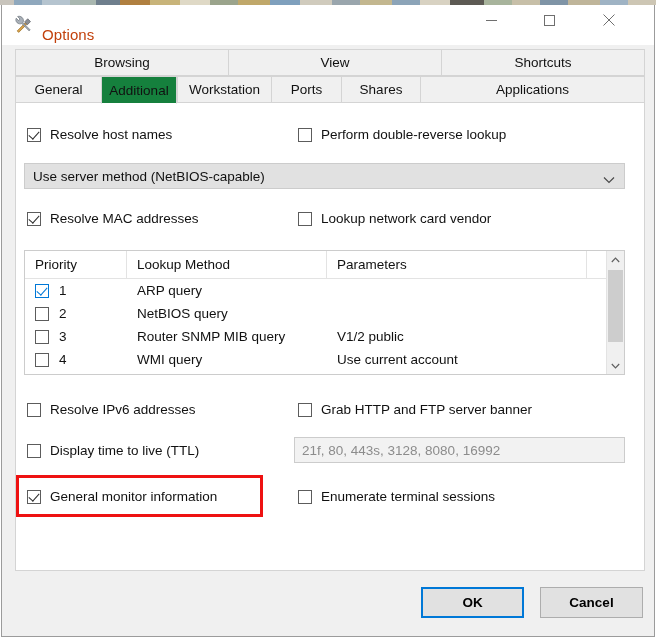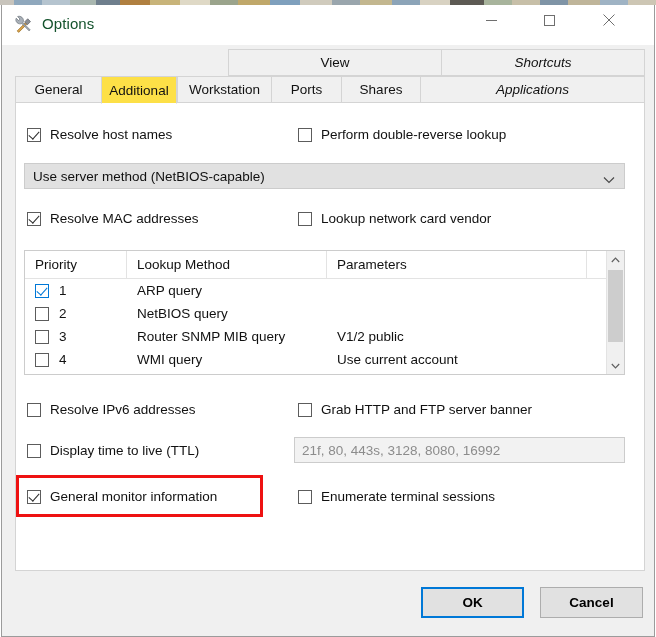--- a/index.html
+++ b/index.html
@@ -52,23 +52,23 @@
     background: #ffffff;
     border-bottom: 1px solid #ffffff;
   }
   #app-icon {
     position: absolute;
     left: 12px; top: 10px;
     width: 20px; height: 20px;
   }
   #window-title {
     position: absolute;
-    left: 40px; top: 10px;
+    left: 40px; top: 21px;
     font-size: 15px;
-    color: #14532d;
+    color: #c2410c;
     letter-spacing: 0.1px;
   }
   .win-btn {
     position: absolute;
     top: 0;
     width: 46px; height: 30px;
     display: flex;
     align-items: center;
     justify-content: center;
     color: #6f6f6f;
@@ -99,23 +99,23 @@
     box-sizing: border-box;
     background: #f0f0f0;
     border: 1px solid #d4d4d4;
     border-right: none;
     display: flex;
     align-items: center;
     justify-content: center;
     font-size: 13.5px;
     color: #111111;
   }
-  .tab.last { border-right: 1px solid #d4d4d4; font-style: italic; }
+  .tab.last { border-right: 1px solid #d4d4d4; }
   .tab.selected {
-    background: #fde047;
+    background: #15803d;
     border: 1px solid #d4d4d4;
     border-bottom: 1px solid #ffffff;
     height: 28px;
     z-index: 5;
   }
 
   
   #tabpage {
     position: absolute;
     left: 13px; top: 97px;
@@ -345,20 +345,23 @@
       <svg width="12" height="12" viewBox="0 0 12 12">
         <line x1="0.5" y1="0.5" x2="11.5" y2="11.5" stroke="#6f6f6f" stroke-width="1"></line>
         <line x1="11.5" y1="0.5" x2="0.5" y2="11.5" stroke="#6f6f6f" stroke-width="1"></line>
       </svg>
     </div>
   </div>
 
   <div id="tabstrip">
 
     <div class="tab-row" id="tab-row-top">
+      <div class="tab" style="left:0px;width:213px;">
+          <span>Browsing</span>
+        </div>
       <div class="tab" style="left:213px;width:213px;">
           <span>View</span>
         </div>
       <div class="tab last" style="left:426px;width:204px;">
           <span>Shortcuts</span>
         </div>
     </div>
 
     <div class="tab-row" id="tab-row-bottom">
       <div class="tab" style="left:0px;width:86px;">

